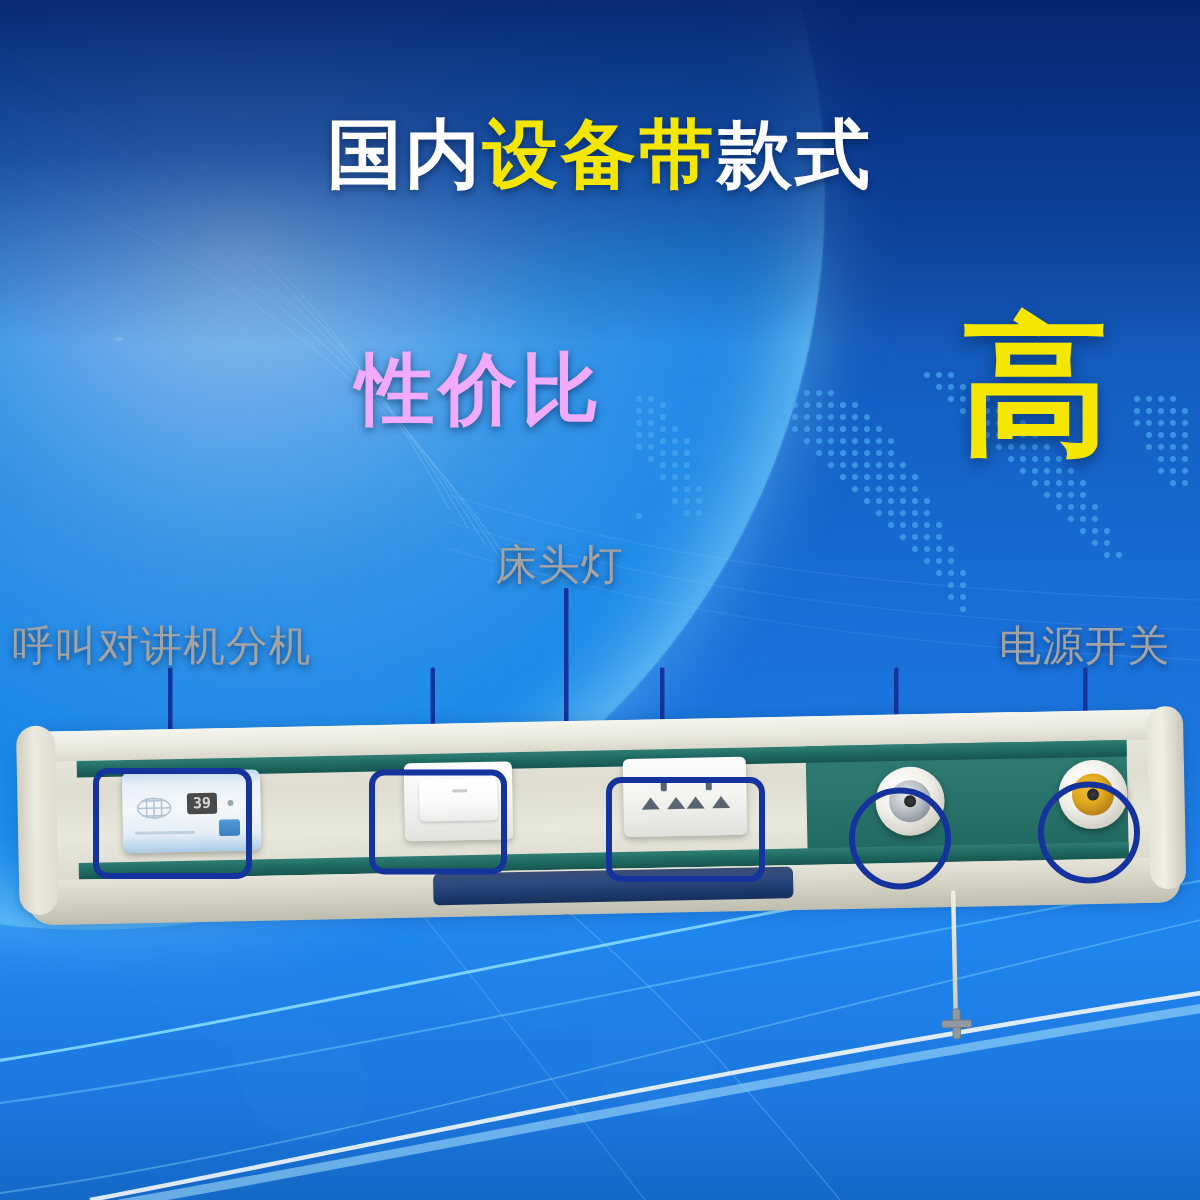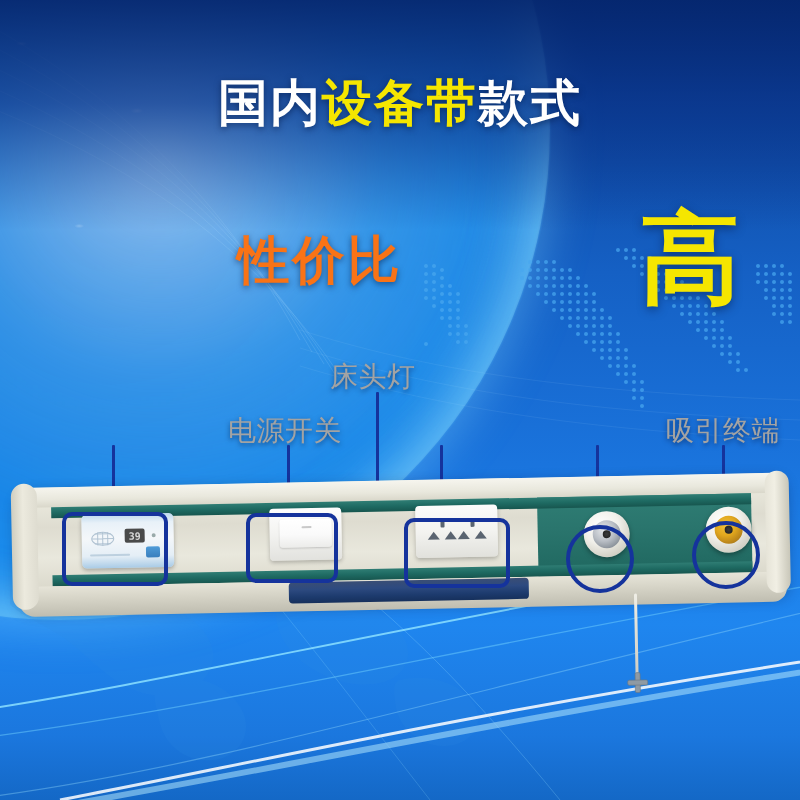--- a/index.html
+++ b/index.html
@@ -74,21 +74,21 @@
   .hl-row1{
     font-size:50px;font-weight:bold;letter-spacing:2px;
     text-shadow:0 2px 6px rgba(0,20,60,.55);
   }
   .hl-white{color:#ffffff;}
   .hl-yellow{color:#f5e600;}
   .hl-row2{
     position:absolute;left:0;top:156px;width:800px;text-align:center;
   }
   .hl-pj{
-    display:inline-block;font-size:52px;font-weight:bold;color:#f97316;letter-spacing:3px;
+    display:inline-block;font-size:52px;font-weight:bold;color:#f0abfc;letter-spacing:3px;
     text-shadow:0 2px 6px rgba(0,20,60,.55);
     transform:translateX(-80px);
   }
   .hl-gao{
     position:absolute;left:640px;top:-26px;
     font-size:100px;font-weight:bold;color:#f5e600;
     text-shadow:0 3px 10px rgba(0,20,60,.5);
     line-height:1;
   }
 
@@ -516,23 +516,23 @@
   </svg>
 
   <div class="headline">
     <div class="hl-row1"><span class="hl-white">国内</span><span class="hl-yellow">设备带</span><span class="hl-white">款式</span></div>
     <div class="hl-row2">
       <span class="hl-pj">性价比</span>
       <span class="hl-gao">高</span>
     </div>
   </div>
 
-  <div class="label" style="left:228px;top:412px;">电源开关</div>
+  <div class="label" style="left:8px;top:412px;">呼叫对讲机分机</div>
   <div class="label" style="left:330px;top:358px;">床头灯</div>
-  <div class="label" style="left:666px;top:412px;">吸引终端</div>
+  <div class="label" style="left:666px;top:412px;">电源开关</div>
 
   <div class="leader" style="left:112px;top:445px;height:52px;"></div>
   <div class="leader" style="left:287px;top:445px;height:70px;"></div>
   <div class="leader" style="left:376px;top:392px;height:218px;"></div>
   <div class="leader" style="left:440px;top:445px;height:72px;"></div>
   <div class="leader" style="left:596px;top:445px;height:92px;"></div>
   <div class="leader" style="left:722px;top:445px;height:88px;"></div>
 
   <div class="panel-wrap">
     <div class="panel">

